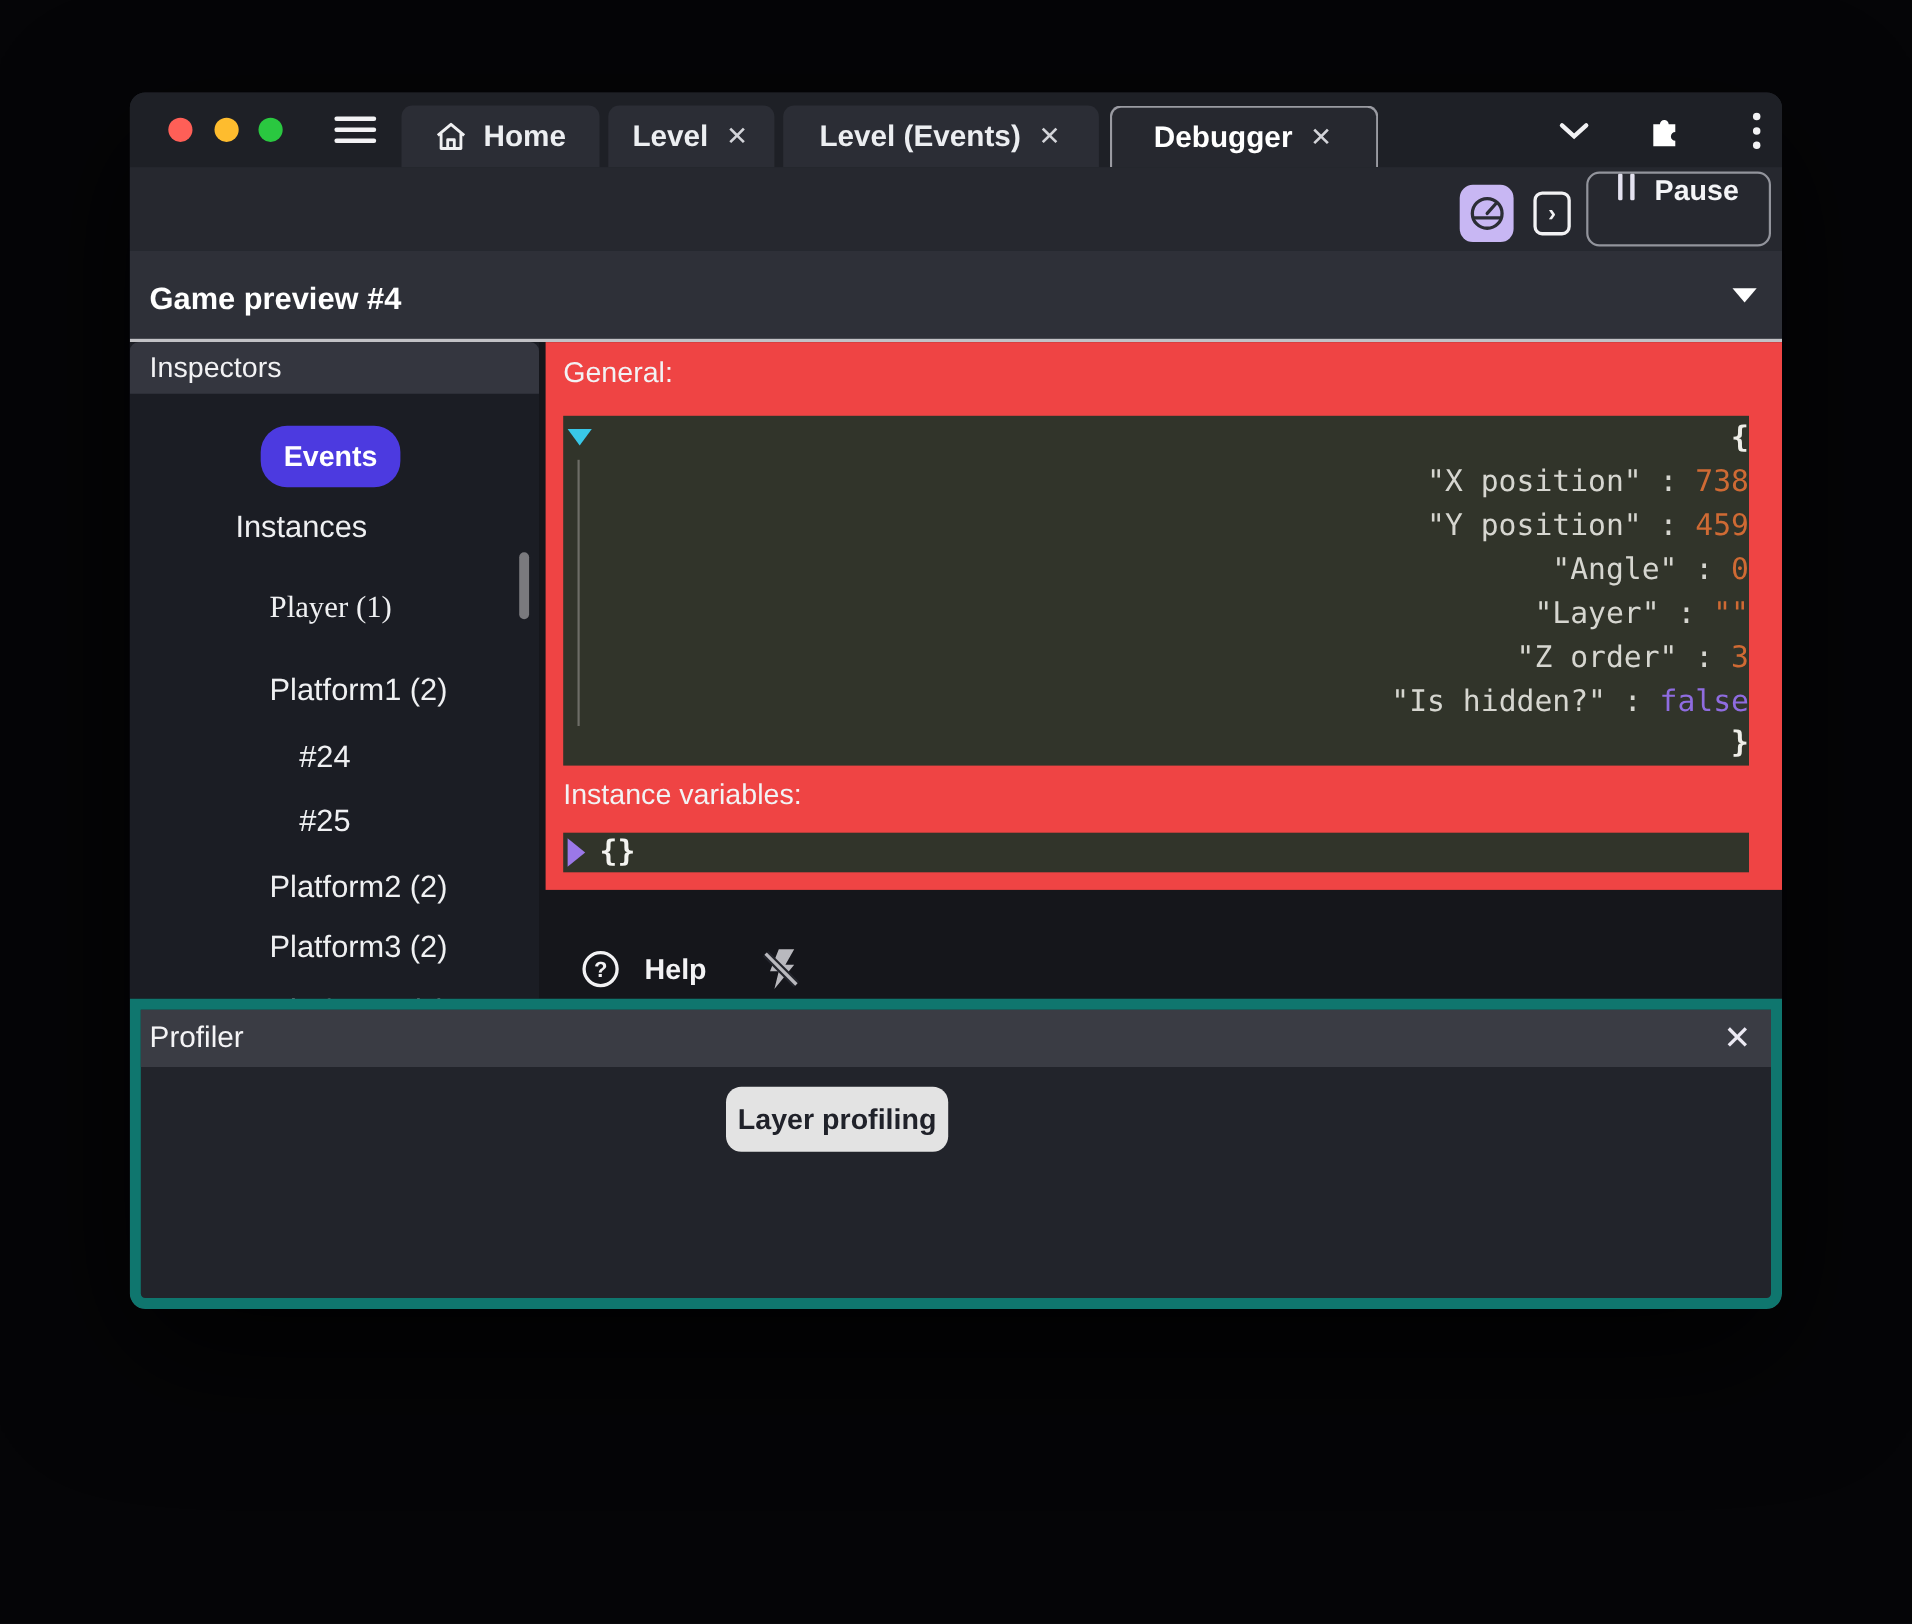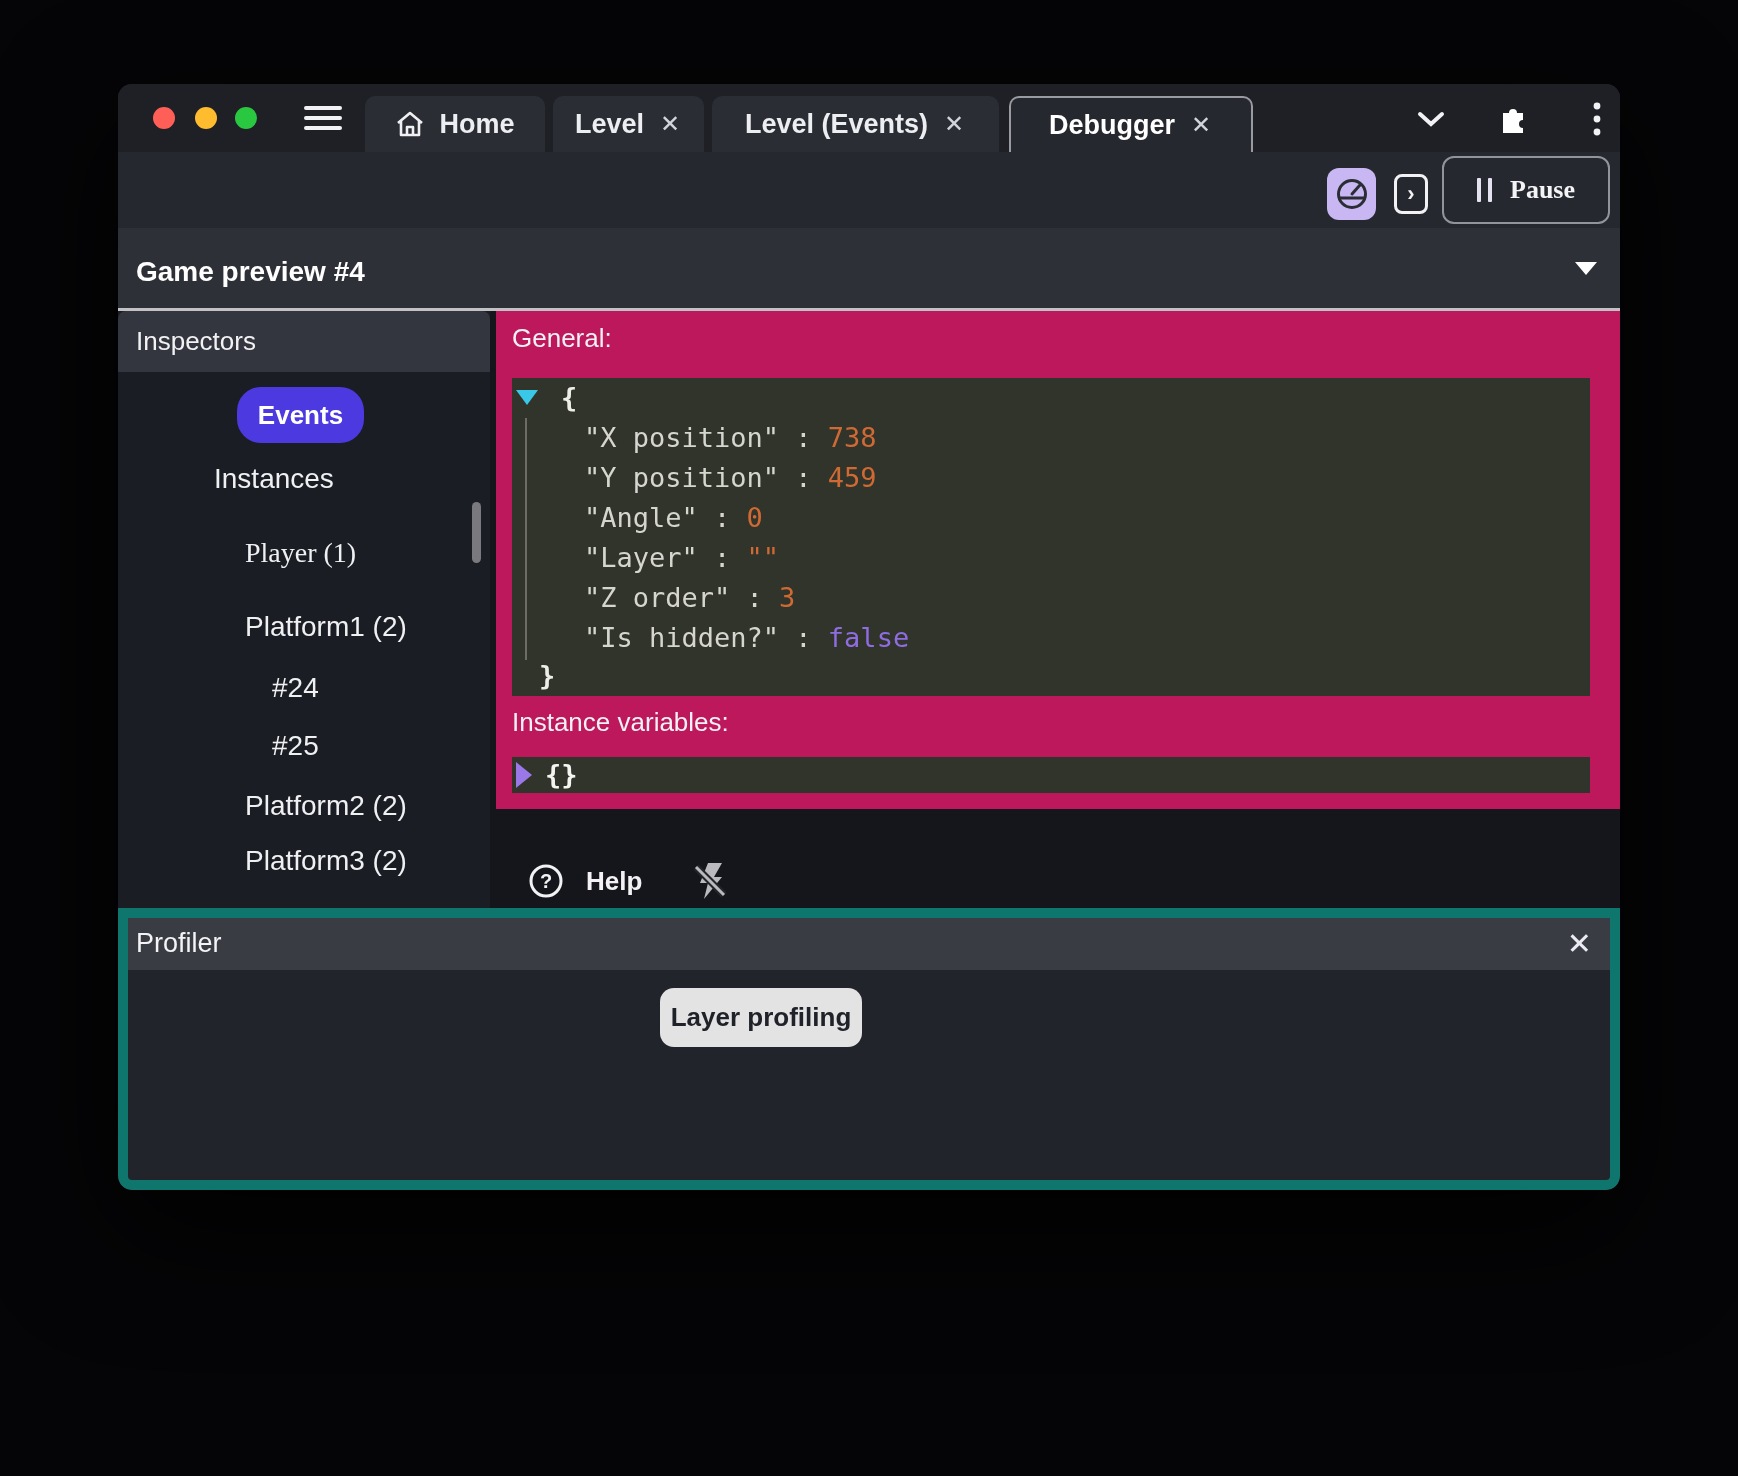--- a/index.html
+++ b/index.html
@@ -37,51 +37,51 @@
   
   .toolbar { position:absolute; left:0; top:68px; width:1502px; height:76px; background:#26282f; }
   .gauge-btn { position:absolute; left:1209px; top:16px; width:49px; height:52px;
                background:#c8b7f3; border-radius:12px; display:flex; align-items:center;
                justify-content:center; cursor:pointer; }
   .console-btn { position:absolute; left:1276px; top:22px; width:34px; height:40px;
                  border:3px solid #f2f2f4; border-radius:8px; color:#f2f2f4;
                  display:flex; align-items:center; justify-content:center;
                  font-size:22px; font-weight:700; cursor:pointer; }
   .pause-btn { position:absolute; left:1324px; top:4px; width:168px; height:68px;
-               border:2px solid #92949c; border-radius:12px; display:flex; align-items:center;
-               justify-content:center; gap:18px; cursor:pointer;font-family:Liberation Serif, serif; }
+               border:2px solid #92949c; border-radius:12px; display:flex; 
+               justify-content:center; gap:18px; cursor:pointer; }
   .pause-bars { display:flex; gap:7px; }
   .pause-bars i { display:block; width:4px; height:24px; background:#e4e2f0; border-radius:1px; }
   .pause-label { color:#f4f4f7; font-size:26px; font-weight:700; }
 
   
   .preview-bar { position:absolute; left:0; top:144px; width:1502px; height:80px; background:#2e3038; cursor:pointer; }
   .preview-title { position:absolute; left:18px; top:28px; color:#ffffff; font-size:28px; font-weight:700; }
   .preview-caret { position:absolute; right:23px; top:34px; width:0; height:0;
                    border-left:11px solid transparent; border-right:11px solid transparent;
                    border-top:13px solid #ffffff; }
   .divider { position:absolute; left:0; top:224px; width:1502px; height:3px; background:#c2c2c6; }
 
   
   .content { position:absolute; left:0; top:227px; width:1502px; height:597px; background:#15161b; }
   .sidebar { position:absolute; left:0; top:0; width:372px; height:597px; background:#1b1d24; }
-  .sidebar-header { position:absolute; left:0; top:0; width:372px; height:61px; background:#34363f;
+  .sidebar-header { position:absolute; left:0; top:0; width:372px; height:47px; background:#34363f;
                     border-radius:8px 8px 0 0; display:flex; align-items:center; }
   .sidebar-header span { margin-left:18px; color:#f2f2f4; font-size:26px; }
   .refresh-btn { position:absolute; left:119px; top:76px; width:127px; height:56px;
                  background:#4c3ae0; border:none; border-radius:24px; color:#ffffff;
                  font-family:"Liberation Sans",sans-serif; font-size:26px; font-weight:700; cursor:pointer; }
   .instances-label { position:absolute; left:96px; top:152px; color:#f0f0f2; font-size:28px; }
   .tree-item { position:absolute; color:#eff0f2; font-size:28px; cursor:pointer; white-space:nowrap; }
   .indent-0 { left:127px; } .indent-1 { left:154px; }
   .sidebar-scrollbar { position:absolute; left:354px; top:191px; width:9px; height:288px; }
   .sidebar-scrollbar .thumb { position:absolute; left:0; top:0; width:9px; height:61px;
                               background:#7a7a7e; border-radius:5px; }
 
-  .main { position:absolute; left:378px; top:0; width:1124px; height:498px; background:#be185d; }
+  .main { position:absolute; left:378px; top:0; width:1124px; height:498px; background:#ef4444;text-align:right; }
   .section-label { position:absolute; color:#f2f2f4; font-size:26px; }
   .lbl-general { left:16px; top:12px; }
   .lbl-instvars { left:16px; top:396px; }
 
   .json-panel { position:absolute; left:16px; top:67px; width:1078px; height:318px;
                 background:#31342a; font-family:"DejaVu Sans Mono",monospace; font-size:27px; }
   .json-row { position:absolute; left:0; width:100%; height:40px; line-height:40px; white-space:pre; }
   .json-brace { color:#eeeee8; font-weight:700; margin-left:49px; }
   .json-line { margin-left:72px; }
   .json-key { color:#d6d6d0; }

